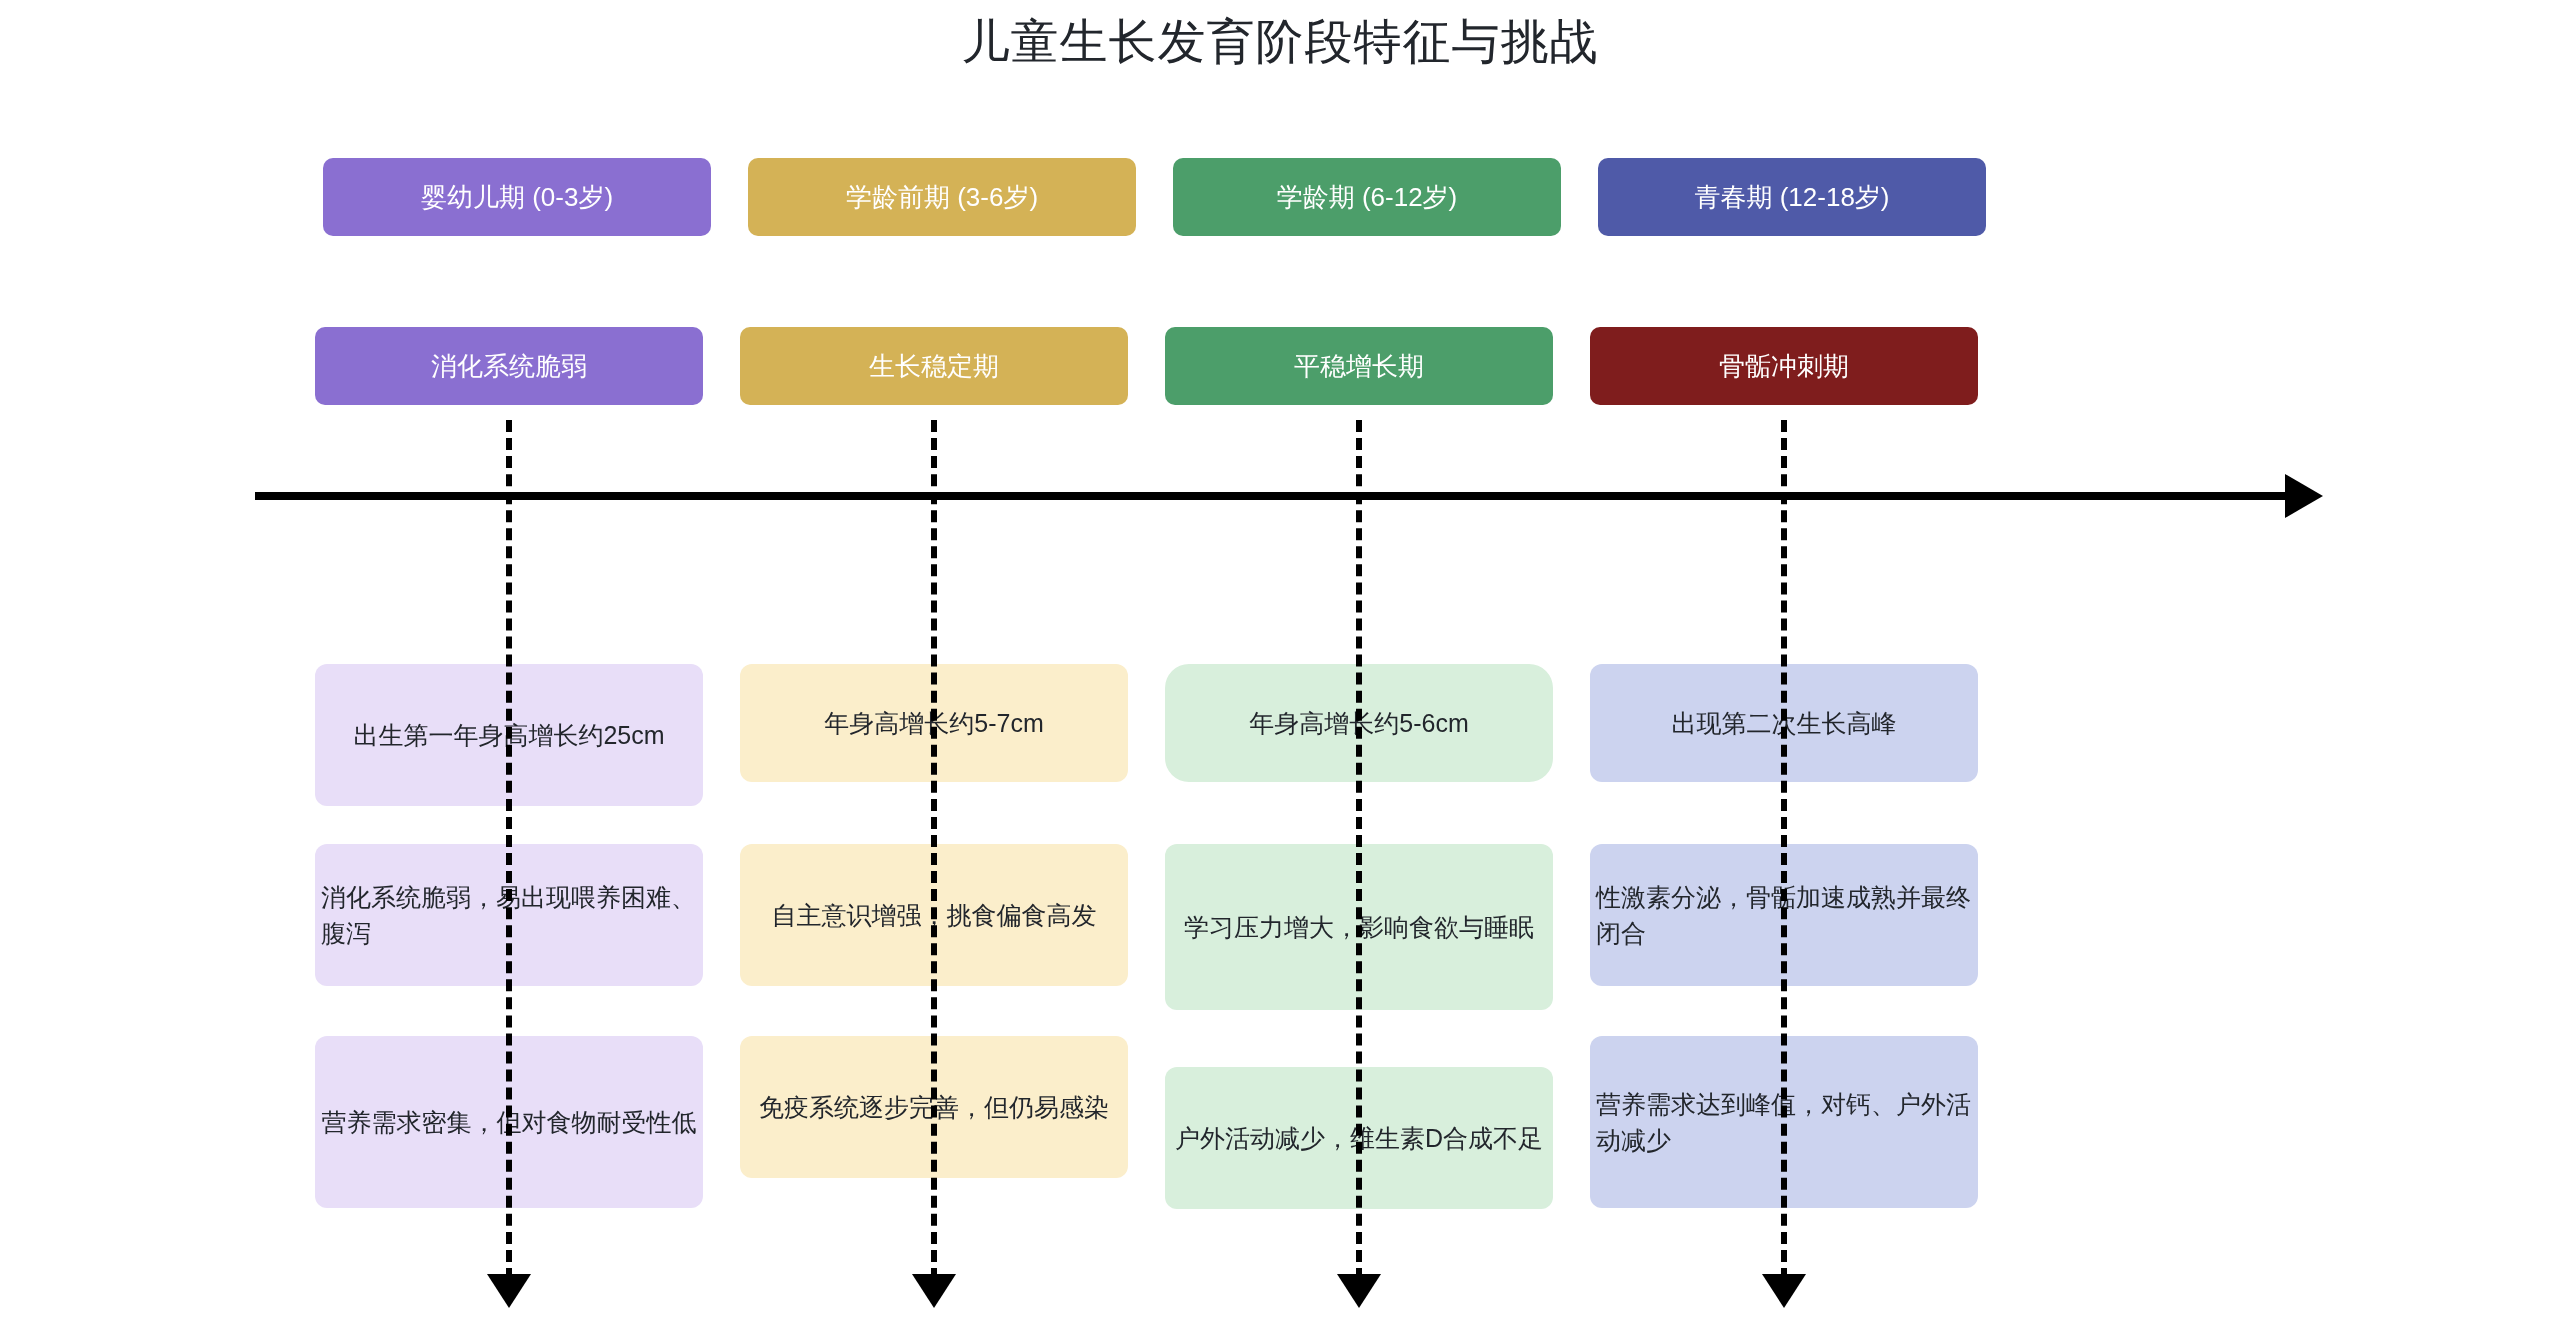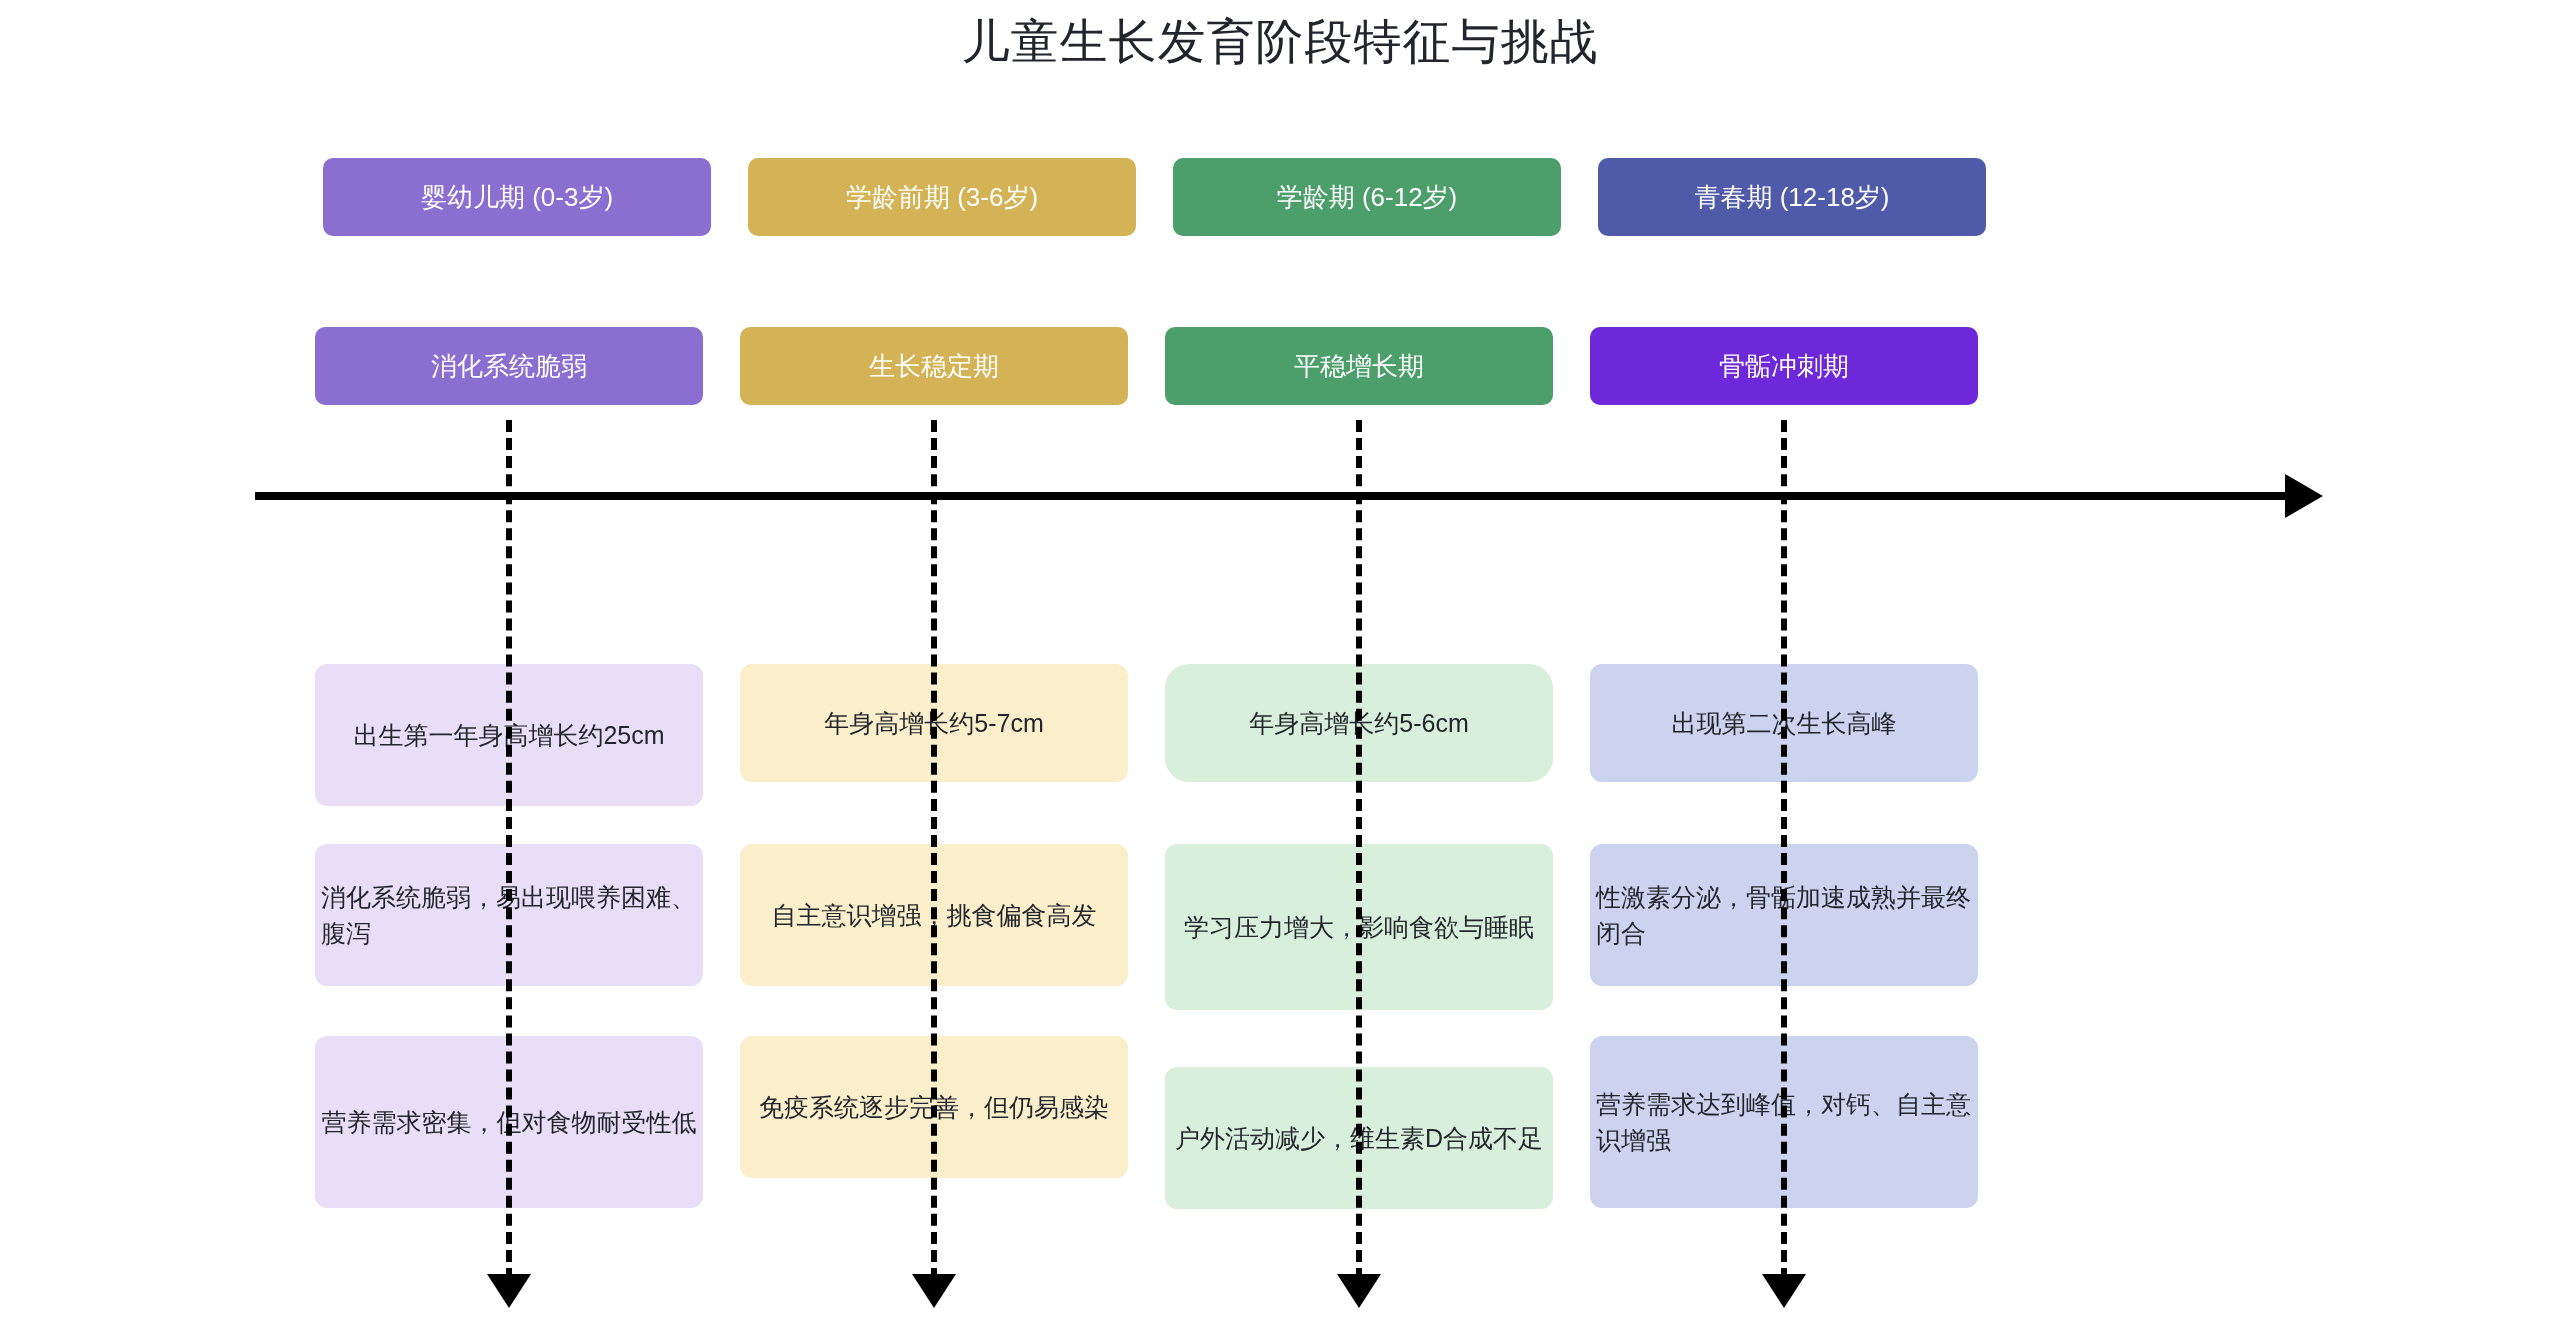--- a/index.html
+++ b/index.html
@@ -165,22 +165,22 @@
       <div class="cards">
         <div class="card slot0" style="background: rgb(216, 239, 220); height: 118px; border-radius: 24px;">年身高增长约5-6cm</div>
         <div class="card slot1" style="background: rgb(216, 239, 220); height: 166px;">学习压力增大，影响食欲与睡眠</div>
         <div class="card slot2" style="background: rgb(216, 239, 220); height: 142px; margin-top: 31px;">户外活动减少，维生素D合成不足</div>
       </div>
     </div>
     <div class="dash-col" style="left: 1356px;"></div>
     <div class="dash-head" style="left: 1337px;"></div>
     <div class="column" style="left: 1590px;">
       <div class="stage-chip" style="background: rgb(79, 90, 168);">青春期 (12-18岁)</div>
-      <div class="phase-chip" style="background: #6d28d9;">骨骺冲刺期</div>
+      <div class="phase-chip" style="background: #7f1d1d;">骨骺冲刺期</div>
       <div class="cards">
         <div class="card slot0" style="background: rgb(204, 211, 239); height: 118px;">出现第二次生长高峰</div>
         <div class="card slot1" style="background: rgb(204, 211, 239); height: 142px;">性激素分泌，骨骺加速成熟并最终闭合</div>
-        <div class="card slot2" style="background: rgb(204, 211, 239); height: 172px;">营养需求达到峰值，对钙、自主意识增强</div>
+        <div class="card slot2" style="background: rgb(204, 211, 239); height: 172px;">营养需求达到峰值，对钙、户外活动减少</div>
       </div>
     </div>
     <div class="dash-col" style="left: 1781px;"></div>
     <div class="dash-head" style="left: 1762px;"></div>
   </div>
 
 </body></html>

